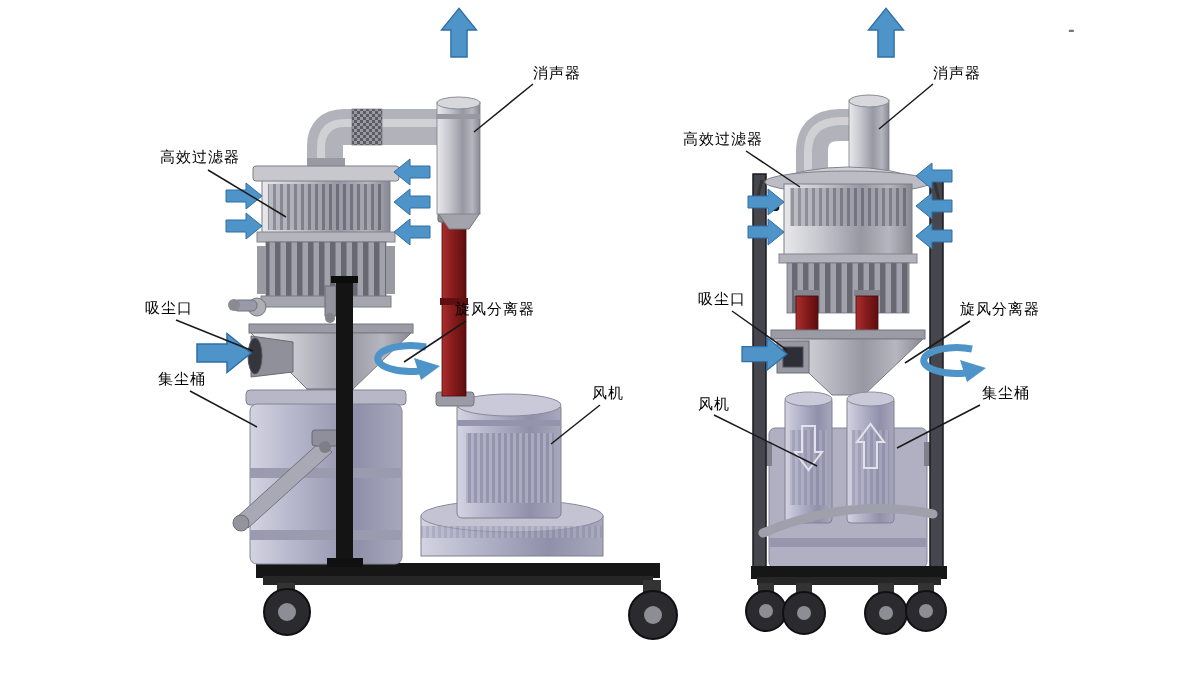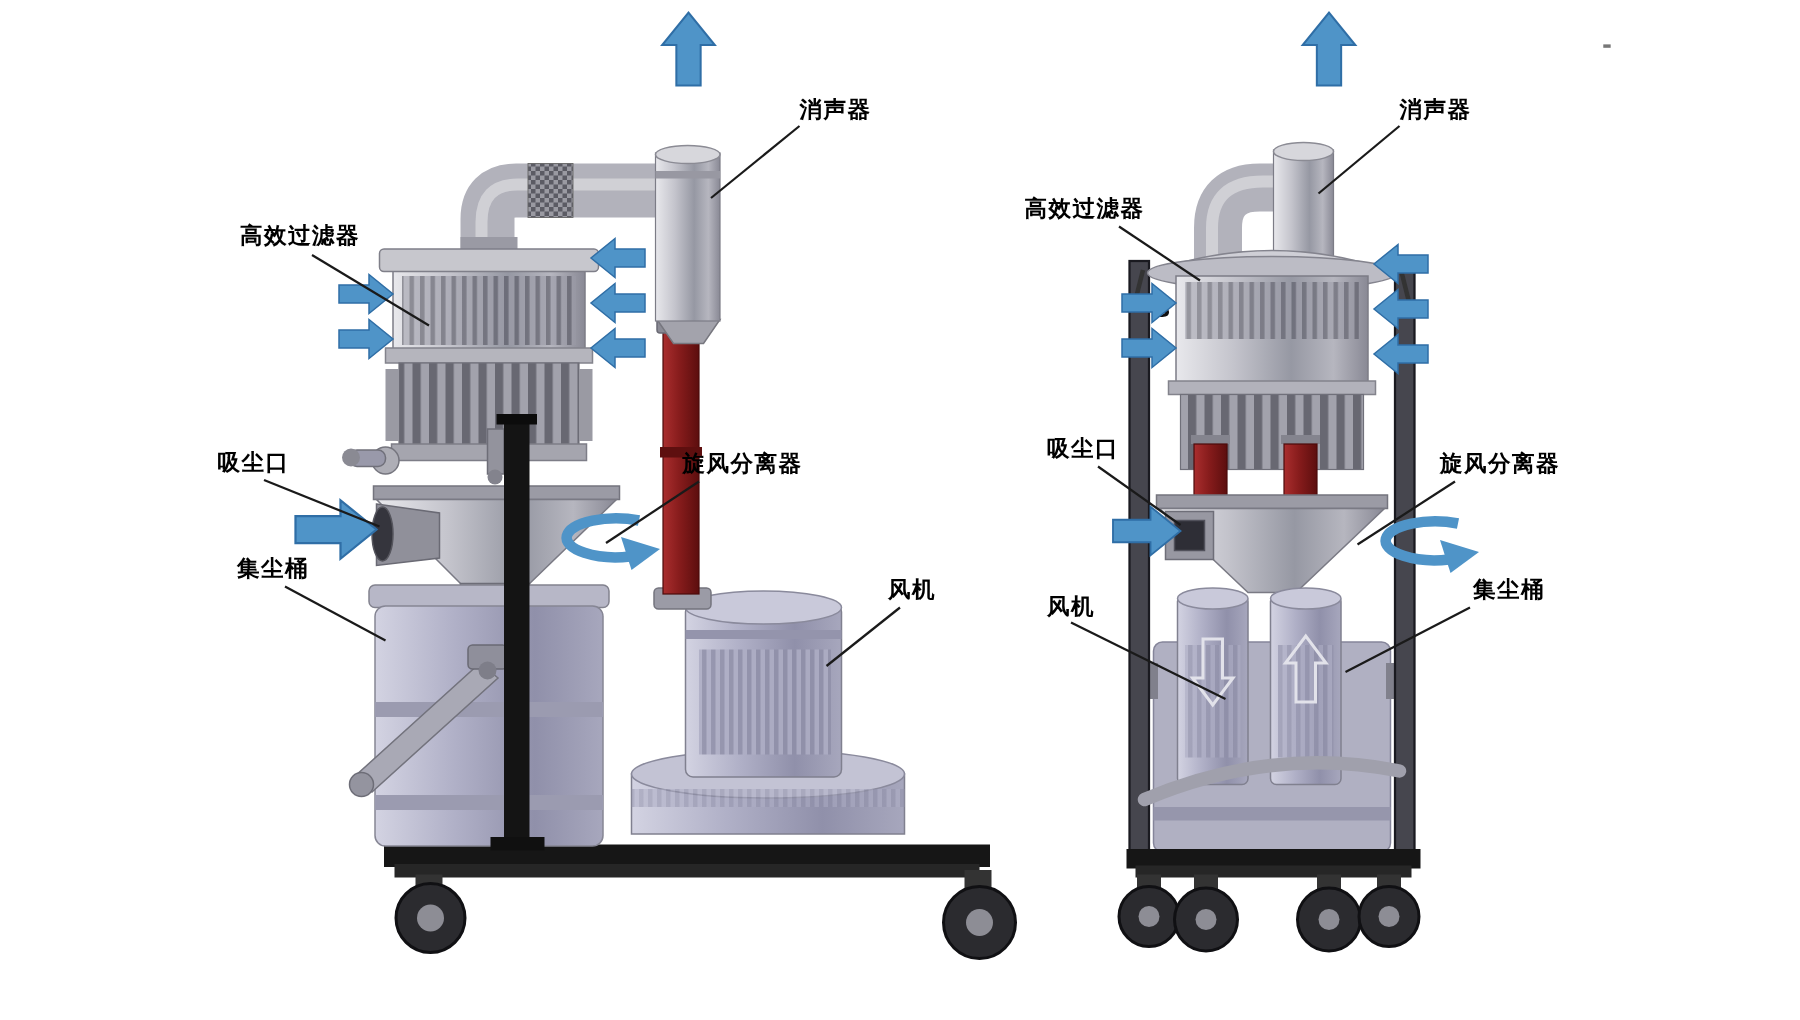--- a/index.html
+++ b/index.html
@@ -1,18 +1,18 @@
 <!DOCTYPE html>
 <html><head>
 <meta charset="utf-8">
 <style>
   html,body{margin:0;padding:0;background:#fff;}
   .stage{position:relative;width:1200px;height:680px;background:#fff;overflow:hidden;
          font-family:"DejaVu Sans",sans-serif;}
-  .label{position:absolute;font-weight:bold;font-size:15px;color:#000;white-space:nowrap;
+  .label{position:absolute;font-weight:normal;font-size:15px;color:#000;white-space:nowrap;
          letter-spacing:1px;}
   .corner-mark{position:absolute;font-weight:bold;font-size:16px;color:#777;}
   svg{position:absolute;left:0;top:0;}
 </style>
 </head>
 <body>
 
 <div class="stage">
 
 <svg width="1200" height="680" viewBox="0 0 1200 680">

